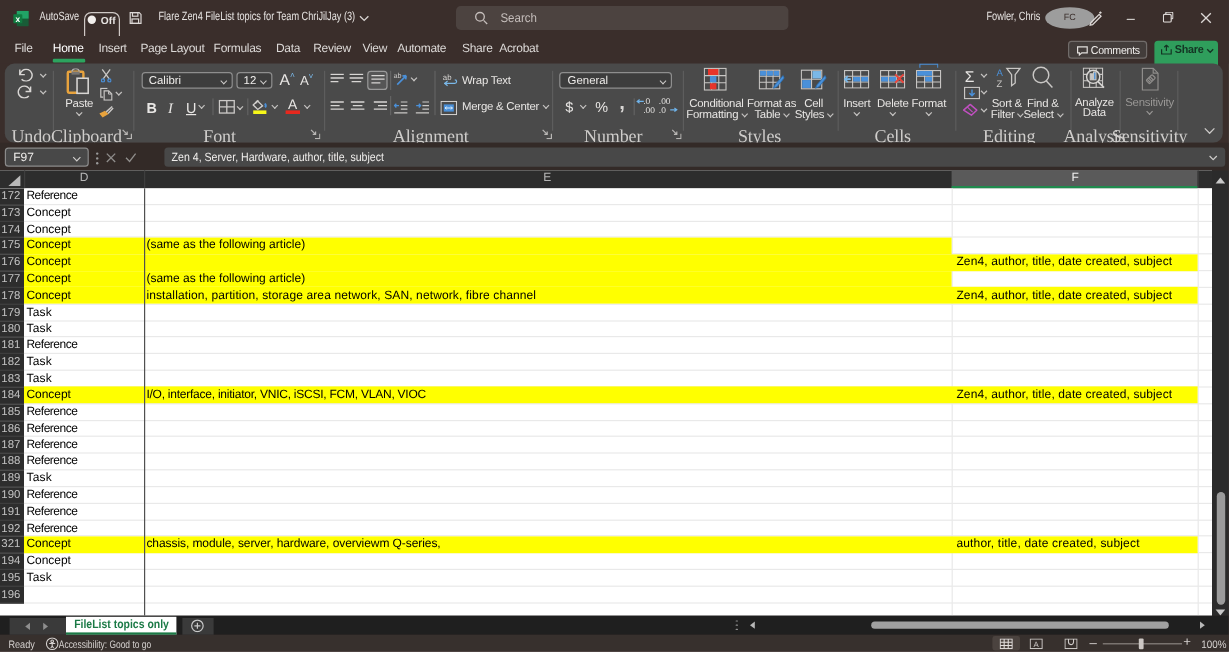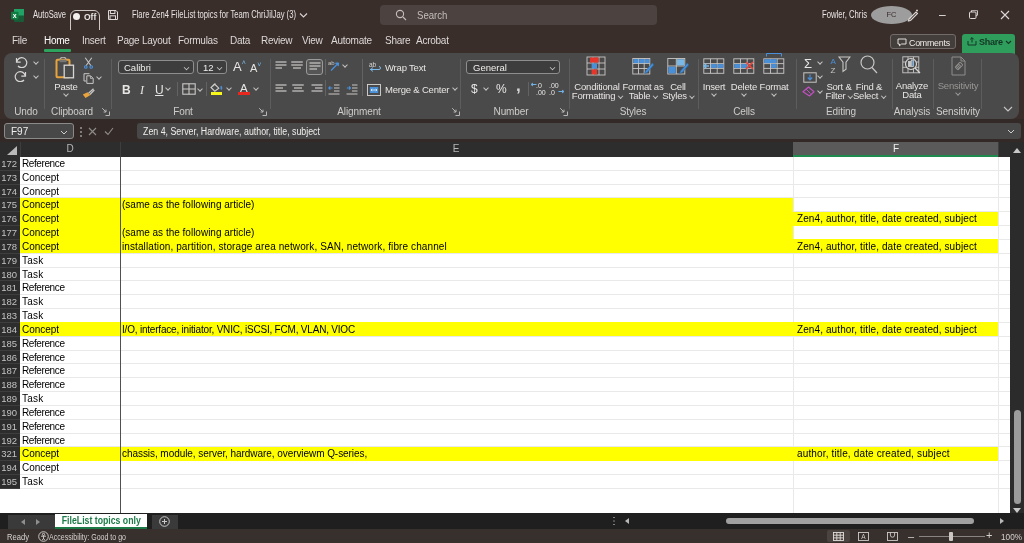--- a/index.html
+++ b/index.html
@@ -8,21 +8,21 @@
 
 #tb{position:absolute;left:0;top:0;width:1024px;height:30px;background:#3a2e2b;color:#e7e4e2;}
 #tb .t{position:absolute;font-size:10px;white-space:nowrap;transform-origin:left center;}
 #srch{position:absolute;left:380px;top:5px;width:277px;height:20px;background:#4c4340;border-radius:4px;color:#c5bebb;font-size:10.5px;}
 
 #menu{position:absolute;left:0;top:30px;width:1024px;height:23px;background:#3a2e2b;color:#dcd9d7;font-size:10px;letter-spacing:-0.25px;}
 #menu .mi{position:absolute;top:5px;white-space:nowrap;}
 
 #ribbon{position:absolute;left:4px;top:53px;width:1015px;height:66px;background:#4a4a4a;border-radius:8px;color:#e4e2e0;}
 #ribbon .sep{position:absolute;top:6px;height:50px;width:1px;background:#5d5d5d;}
-#ribbon .gl{position:absolute;top:53px;font-size:10px;letter-spacing:-0.1px;color:#cfcdcb;transform:translateX(-50%);white-space:nowrap;}
+#ribbon .gl{position:absolute;top:53px;font-size:15px;letter-spacing:-0.1px;color:#cfcdcb;transform:translateX(-50%);white-space:nowrap;font-family:Liberation Serif, serif;}
 #ribbon .rl{position:absolute;font-size:9.5px;letter-spacing:-0.2px;white-space:nowrap;color:#e8e6e4;}
 #ribbon .ctr{transform:translateX(-50%);text-align:center;}
 #ribbon .chv{position:absolute;width:4px;height:4px;border-right:1px solid #c4c2c0;border-bottom:1px solid #c4c2c0;transform:translateX(-50%) rotate(45deg);transform-origin:center;}
 .combo{position:absolute;background:#3d3d3d;border:1px solid #8e8e8e;border-radius:3px;color:#f0eeec;font-size:9.5px;}
 .combo .cv{position:absolute;right:4px;top:4px;width:5px;height:5px;border-right:1px solid #d0cecc;border-bottom:1px solid #d0cecc;transform:rotate(45deg) scale(0.8);}
 
 #fbar{position:absolute;left:0;top:119px;width:1024px;height:23px;background:#332a27;}
 #nbox{position:absolute;left:4px;top:4px;width:70px;height:16px;background:#484848;border:1px solid #8a8a8a;border-radius:3px;color:#f0eeec;font-size:10px;}
 #fxbox{position:absolute;left:137px;top:4px;width:884px;height:16px;background:#484848;border-radius:3px;color:#f0eeec;font-size:10px;}
 
@@ -547,20 +547,23 @@
           <div class="ct" style="left:797px;letter-spacing:0.15px">author, title, date created, subject</div>
         </div>
 <div class="row" style="top:304.26px;height:13.83px">
           <div class="rn">194</div>
           <div class="ct" style="left:22px;letter-spacing:-0.02px">Concept</div>
         </div>
 <div class="row" style="top:318.09px;height:13.83px">
           <div class="rn">195</div>
           <div class="ct" style="left:22px;letter-spacing:0.2px">Task</div>
         </div>
+<div class="row" style="top:331.92px;height:13.83px">
+          <div class="rn">196</div>
+        </div>
   <div class="vline" style="left:119.5px;background:#505050;z-index:2;"></div>
   <div class="vline" style="left:793px;background:#e9e9e9;"></div>
   <div class="vline" style="left:998px;background:#e9e9e9;"></div>
  </div>
 </div>
 <div id="vsb">
  <div class="tri" style="left:3px;top:6px;border-left:4px solid transparent;border-right:4px solid transparent;border-bottom:5px solid #c8c8c8;"></div>
  <div class="abs" style="left:3.5px;top:268px;width:7px;height:94px;background:#9b9b9b;border-radius:4px;"></div>
  <div class="tri" style="left:3px;top:366px;border-left:4px solid transparent;border-right:4px solid transparent;border-top:5px solid #c8c8c8;"></div>
 </div>

